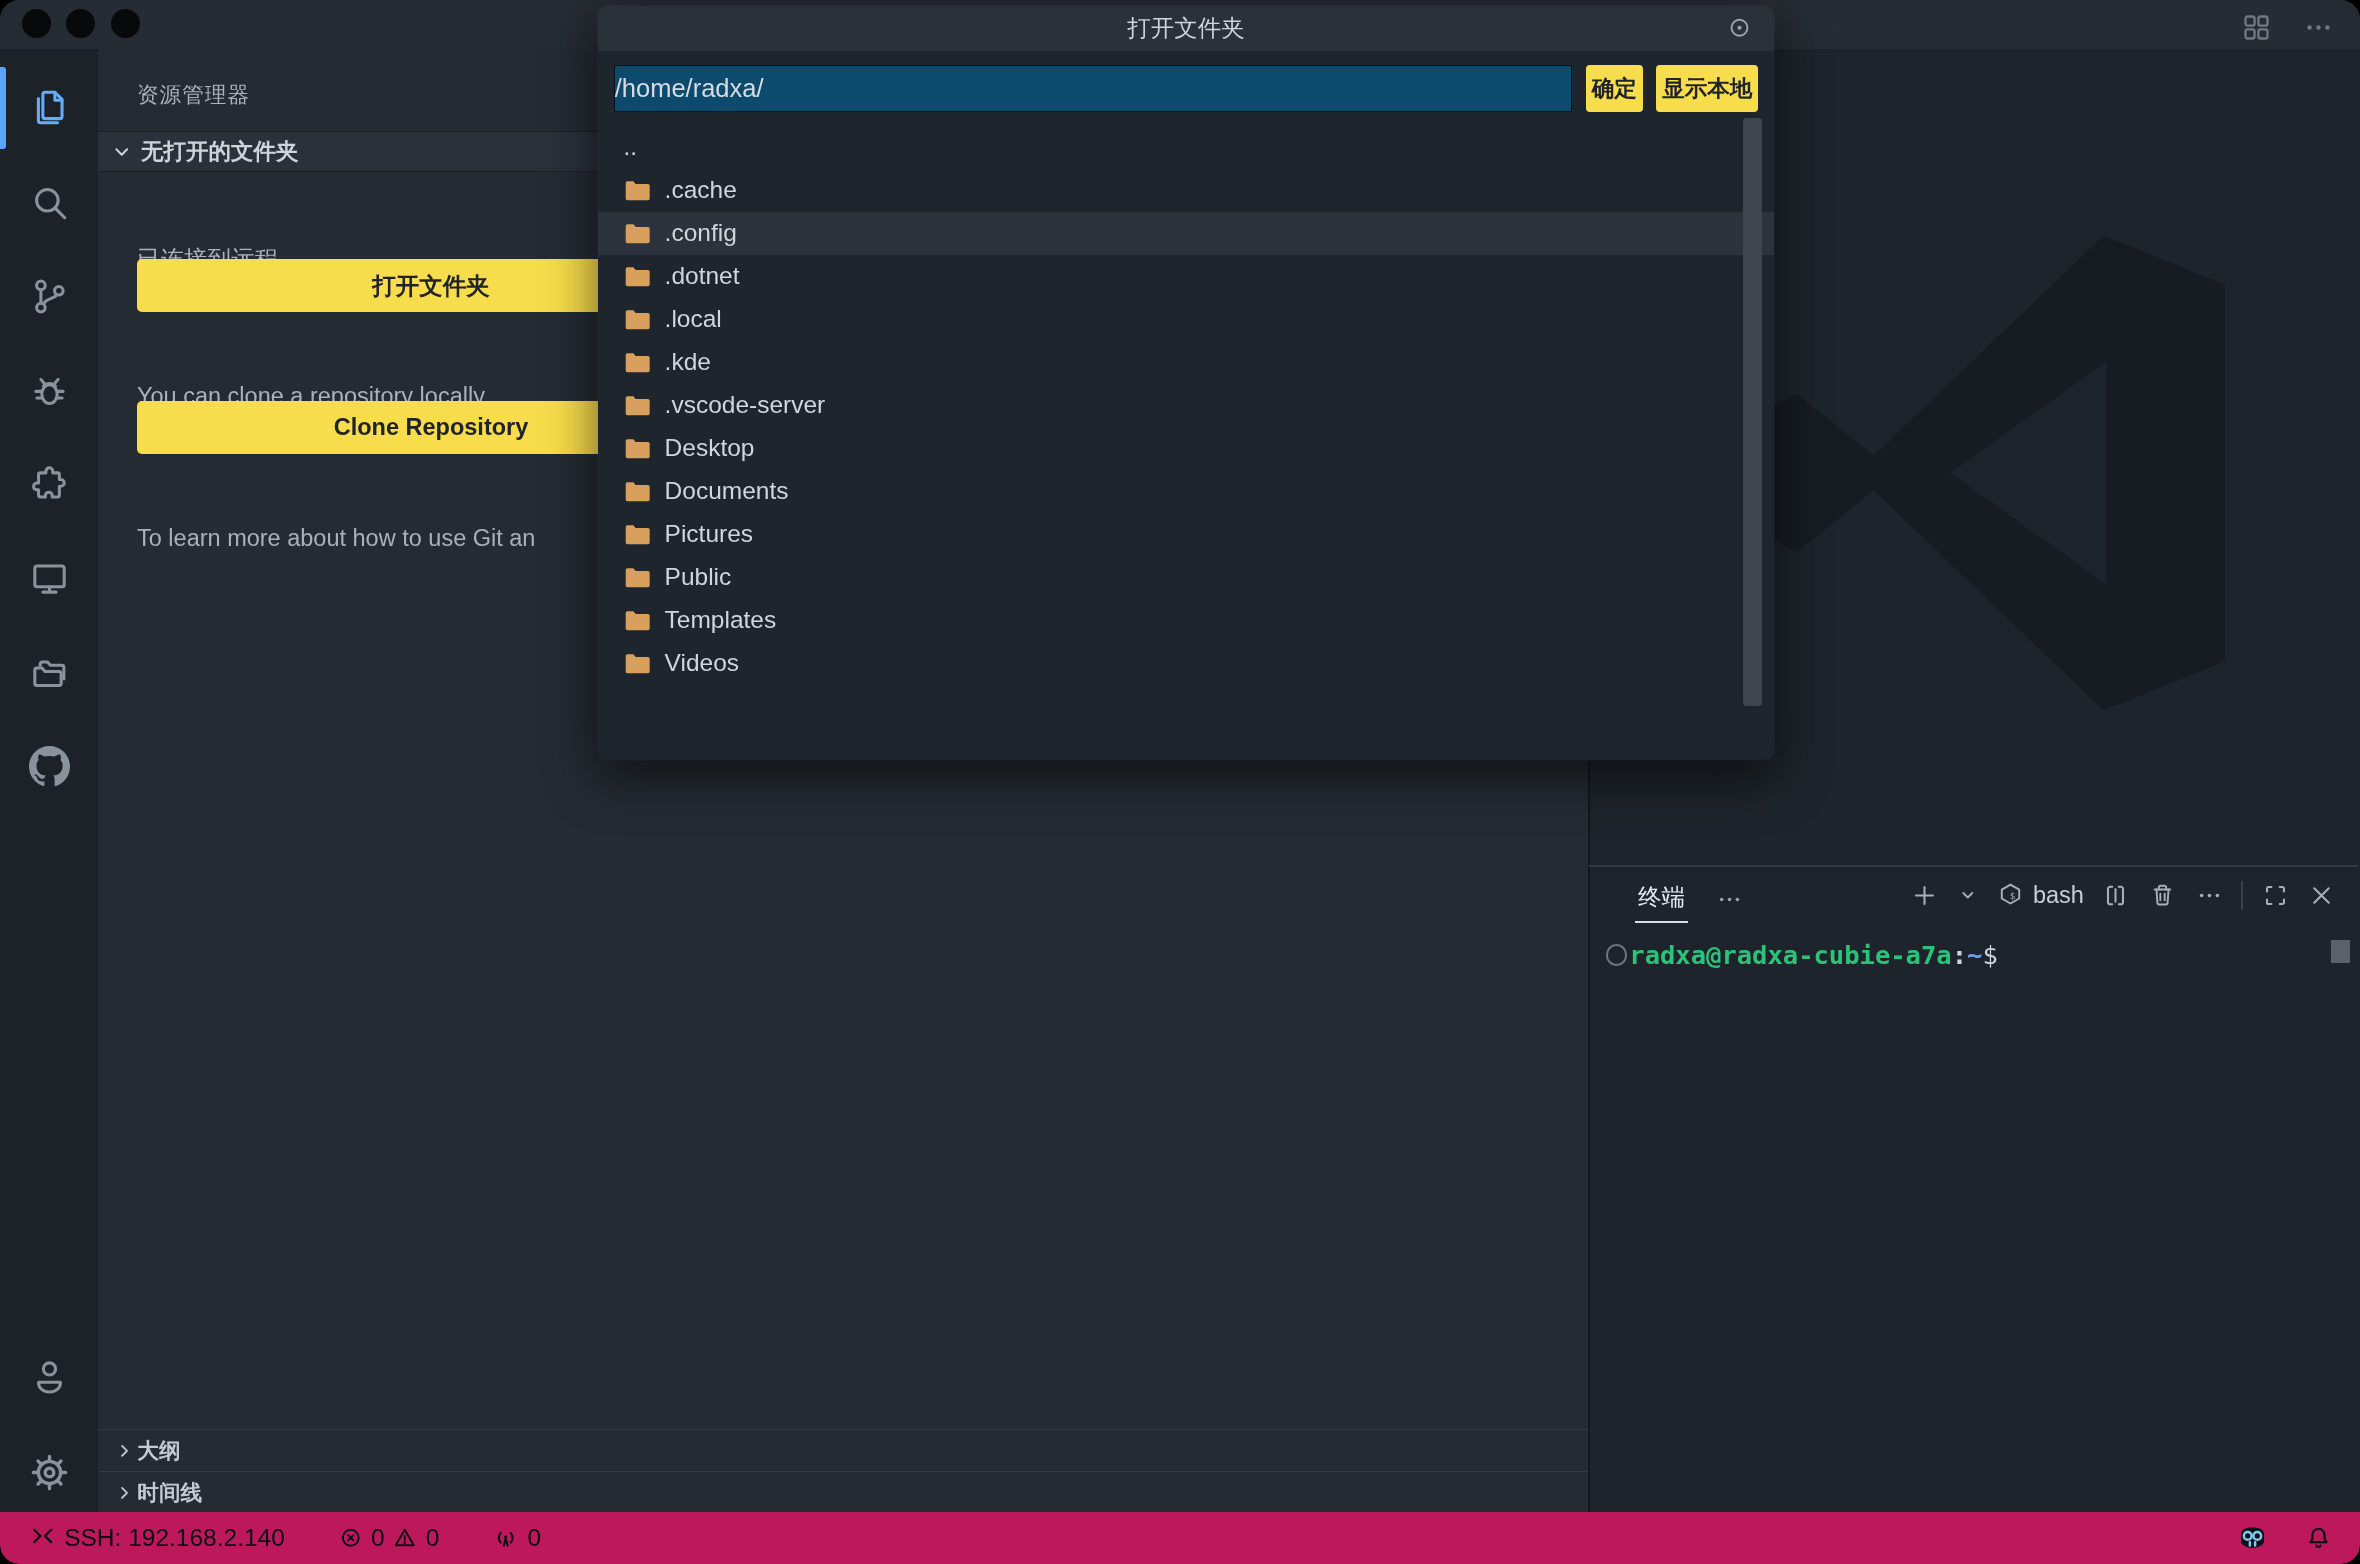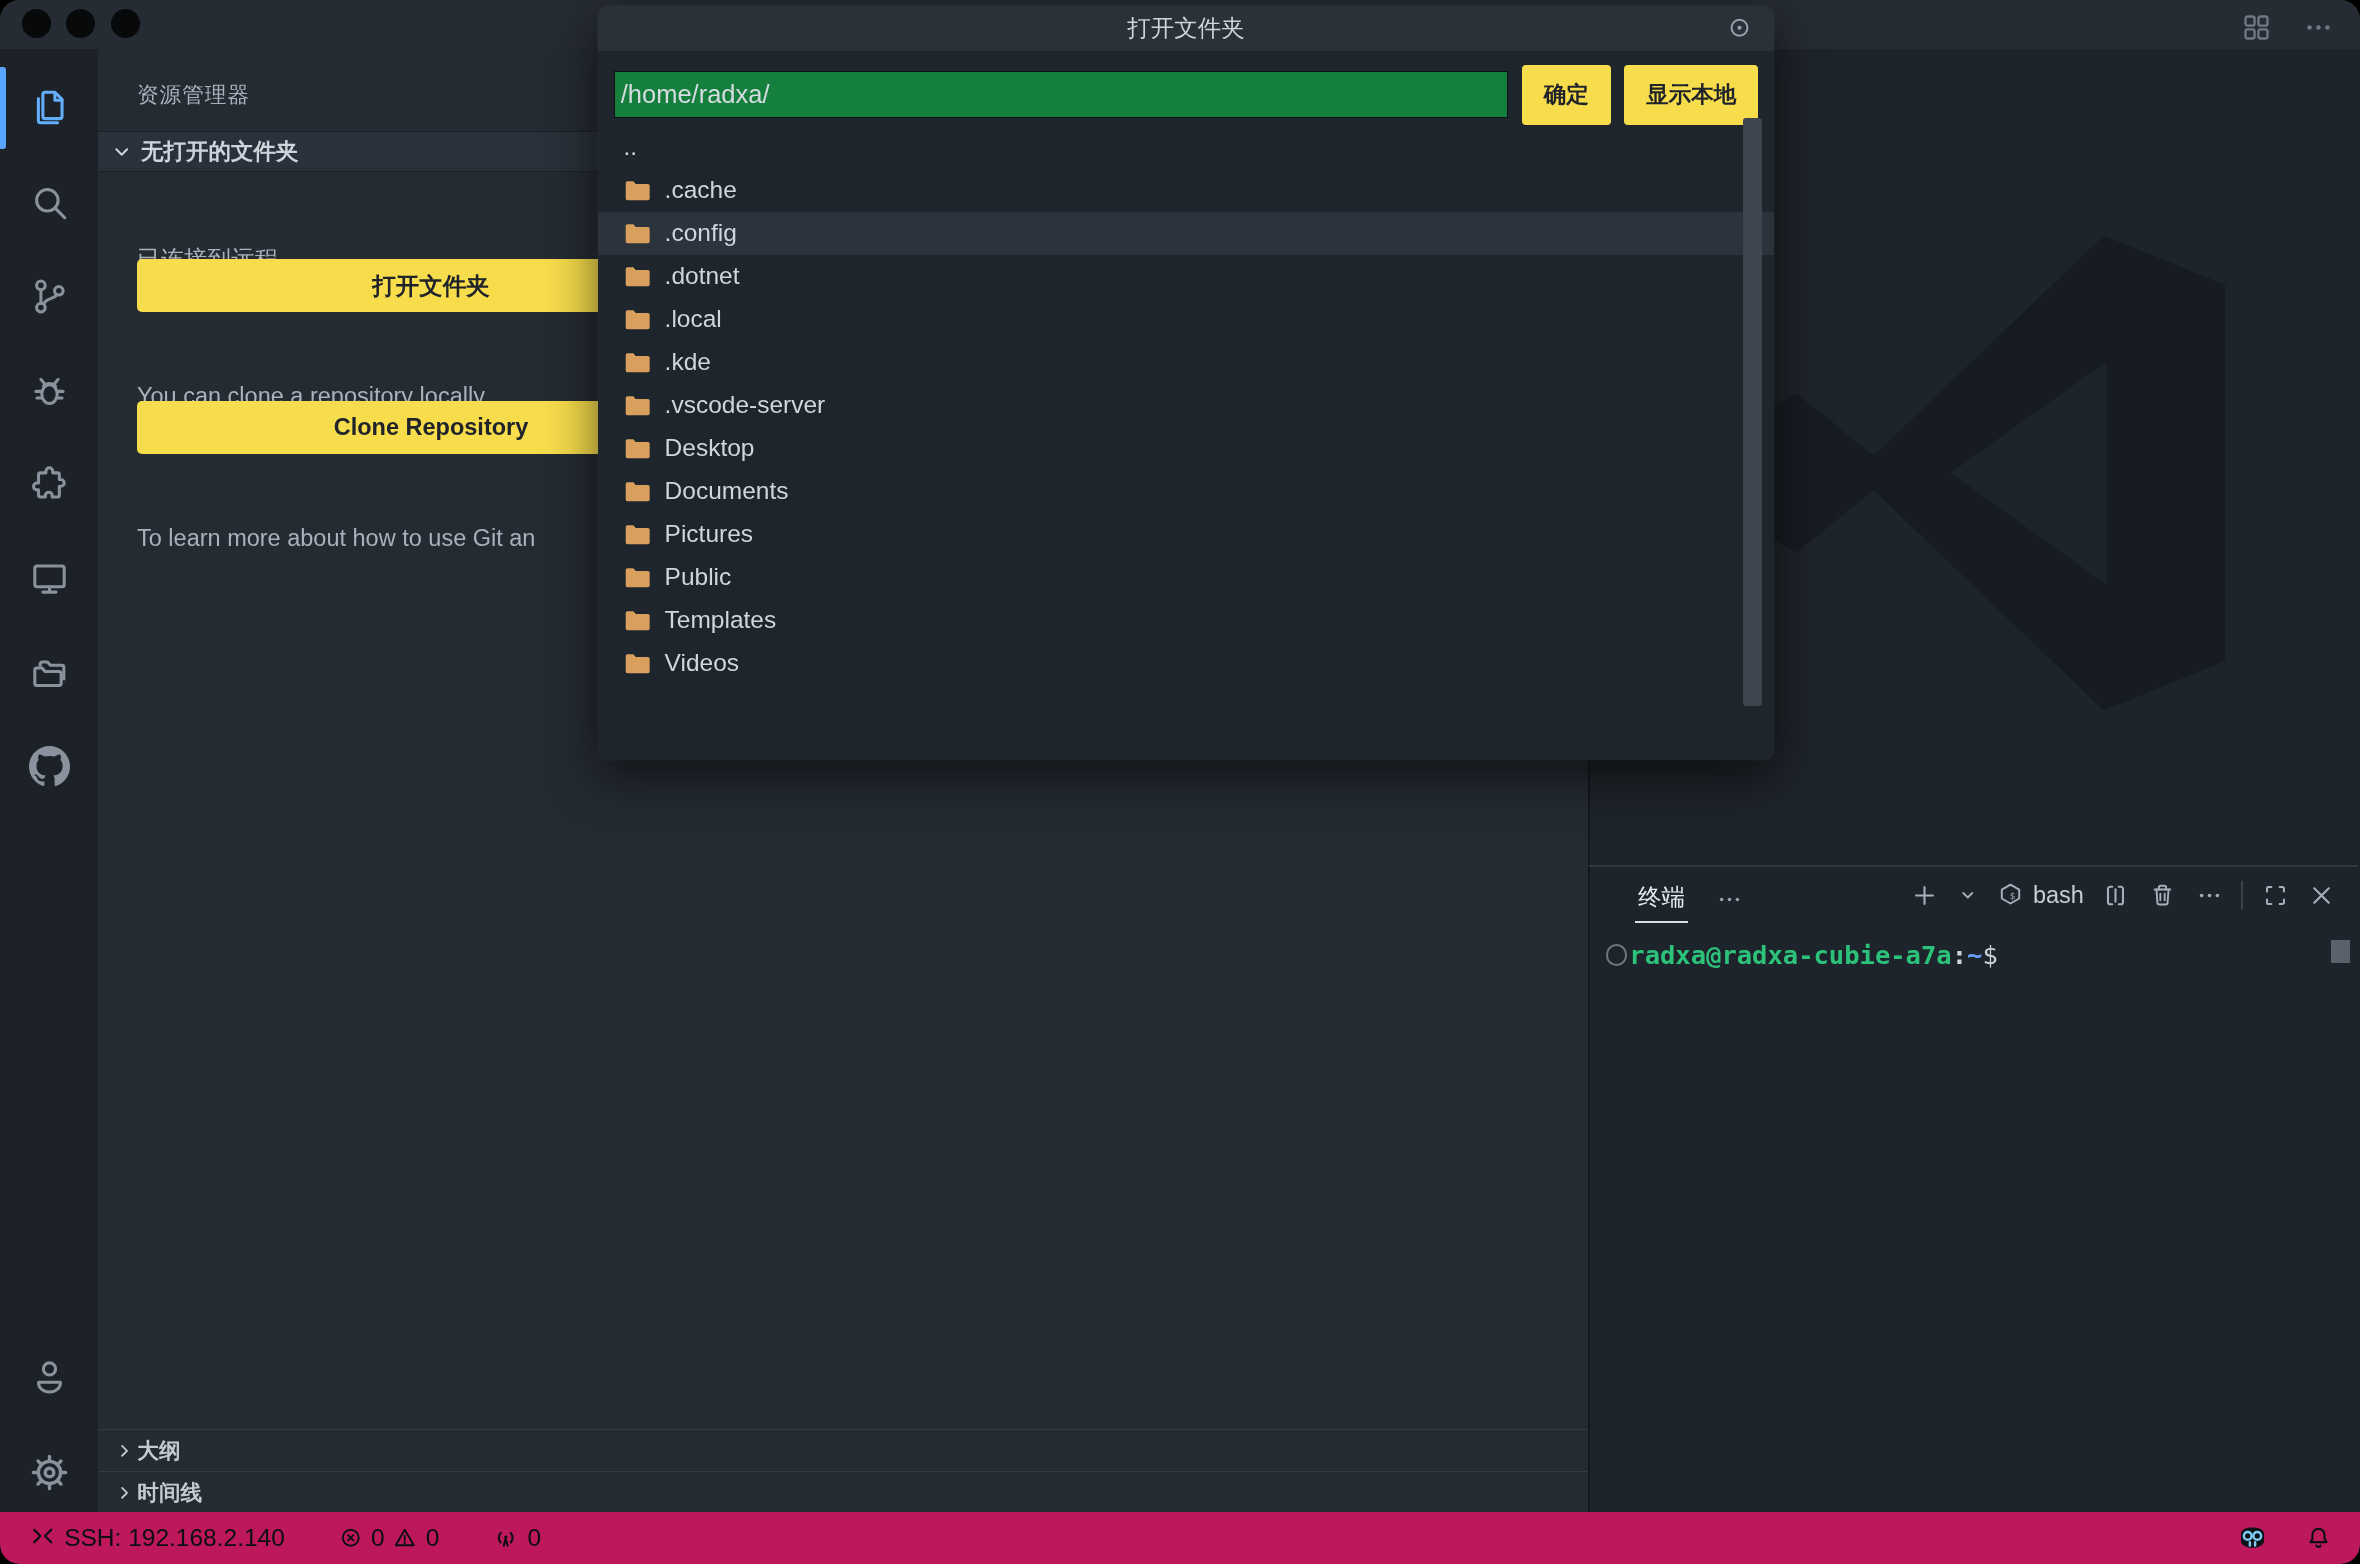--- a/index.html
+++ b/index.html
@@ -52,22 +52,22 @@
   .stb-left{display:flex;align-items:center;margin-left:29px;gap:13.7px;}
   .stb-seg{display:flex;align-items:center;gap:7.8px;cursor:pointer;}
   .stb-gap{width:25.5px;}
   .stb-right{margin-left:auto;margin-right:27.4px;display:flex;align-items:center;gap:33px;}
 
   
   .dialog{position:absolute;left:598px;top:5.9px;width:1176px;height:754px;background:#1f252c;border-radius:9.8px;box-shadow:0 15.7px 51px rgba(0,0,0,.6),0 0 0 1px rgba(255,255,255,.04);overflow:hidden;z-index:10;}
   .dlg-title{height:45px;background:#2b3138;display:flex;align-items:center;justify-content:center;color:#ccd3da;font-size:23.5px;position:relative;}
   .dlg-eye{position:absolute;right:19.6px;top:7.8px;color:#9aa4ae;}
   .dlg-inputrow{display:flex;gap:13.7px;padding:13.7px 15.7px 7.8px;align-items:center;}
-  .dlg-input{flex:1;height:47px;background:#15803d;border:1px solid #0d1116;color:#d6dce2;font-size:25.5px;padding:0 6px;font-family:inherit;box-sizing:border-box;outline:none;}
-  .dlg-btn{height:60px;background:#f7dc4b;color:#20242a;font-size:22.5px;font-weight:bold;border:none;border-radius:3.9px;padding:0 22px;cursor:pointer;font-family:inherit;white-space:nowrap;}
+  .dlg-input{flex:1;height:47px;background:#0c4a6e;border:1px solid #0d1116;color:#d6dce2;font-size:25.5px;padding:0 0;font-family:inherit;box-sizing:border-box;outline:none;}
+  .dlg-btn{height:47px;background:#f7dc4b;color:#20242a;font-size:22.5px;font-weight:bold;border:none;border-radius:3.9px;padding:0 6px;cursor:pointer;font-family:inherit;white-space:nowrap;}
   .dlg-list{position:absolute;left:0;right:0;top:120px;bottom:0;overflow:hidden;}
   .dlg-row{height:43px;display:flex;align-items:center;padding-left:25.5px;gap:13.7px;color:#cfd6dd;font-size:24.5px;}
   .dlg-row.selected{background:#2c333c;}
   .dlg-scroll{position:absolute;right:11.8px;top:112px;width:19.6px;height:588px;background:#3e454e;border-radius:2.9px;z-index:2;}
 
   svg{display:block;}
 </style>
 </head>
 <body>
 

